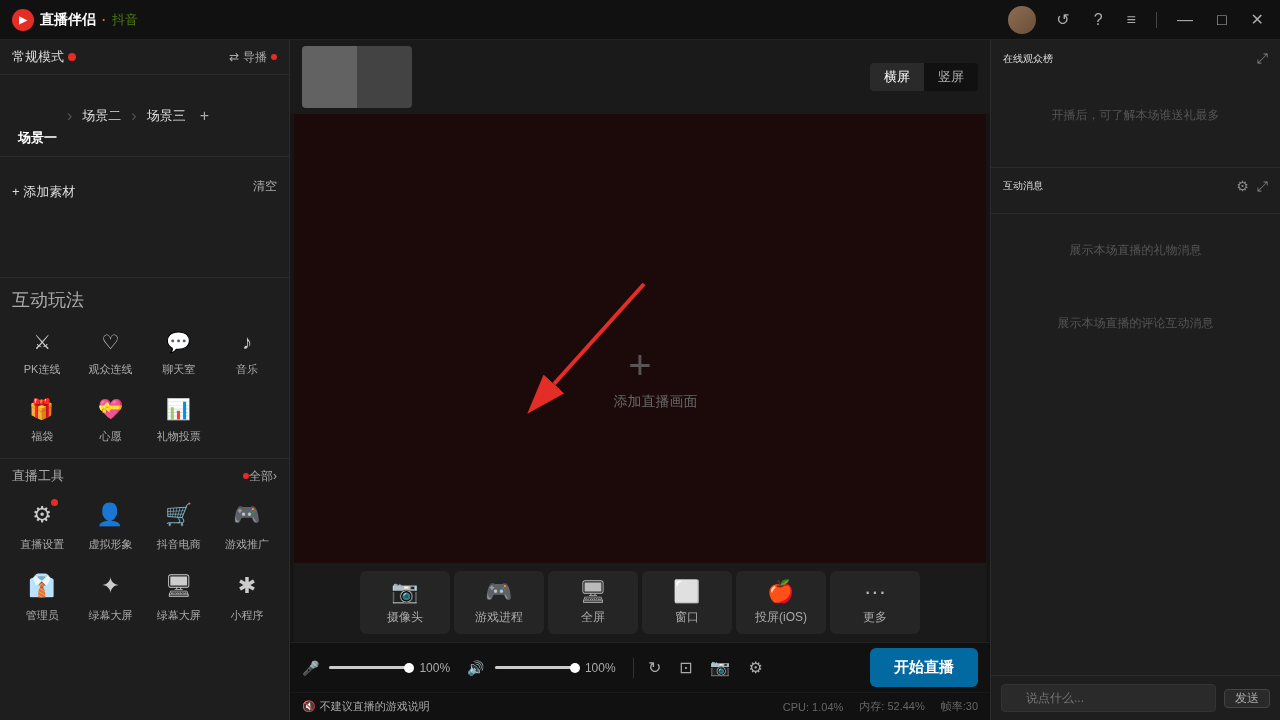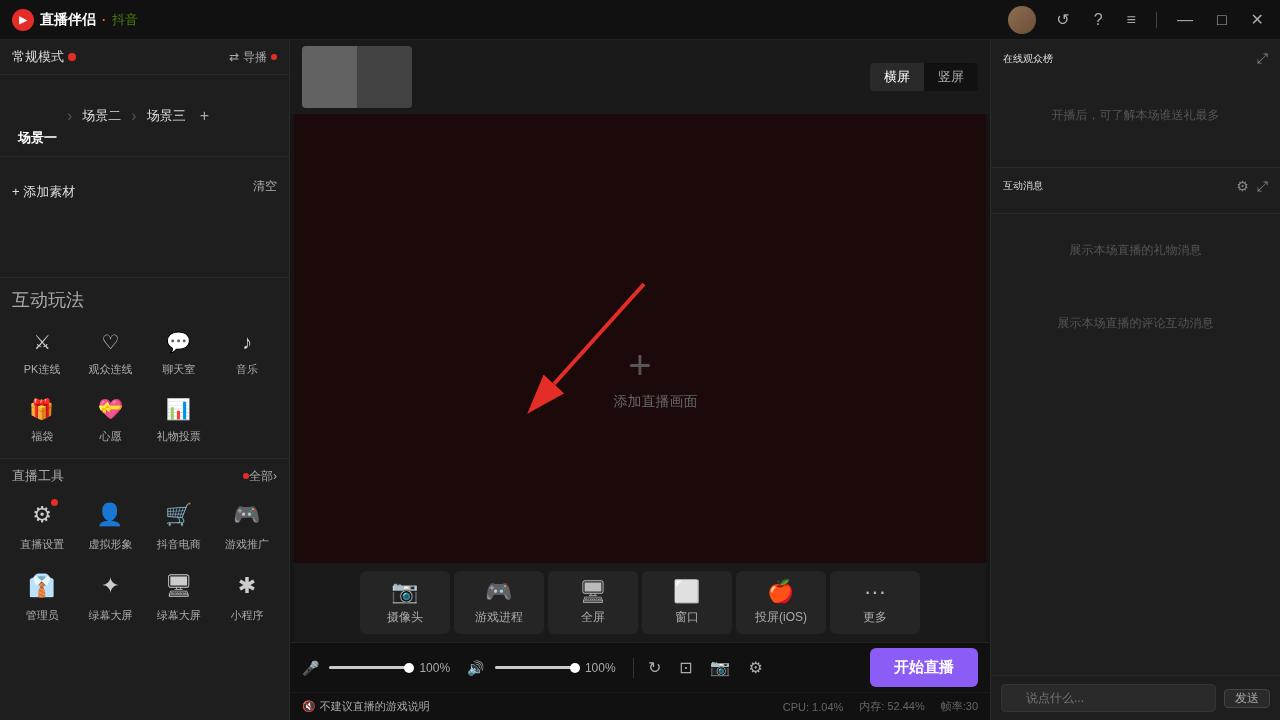--- a/index.html
+++ b/index.html
@@ -446,21 +446,21 @@
       background: #333;
     }
     .ctrl-icon-btn {
       font-size: 16px;
       color: #aaa;
       cursor: pointer;
       padding: 4px;
     }
     .start-live-btn {
       margin-left: auto;
-      background: #8b5cf6;
+      background: #0369a1;
       color: #fff;
       border: none;
       border-radius: 6px;
       padding: 10px 24px;
       font-size: 15px;
       font-weight: bold;
       cursor: pointer;
       font-family: "Microsoft YaHei", sans-serif;
     }
 

